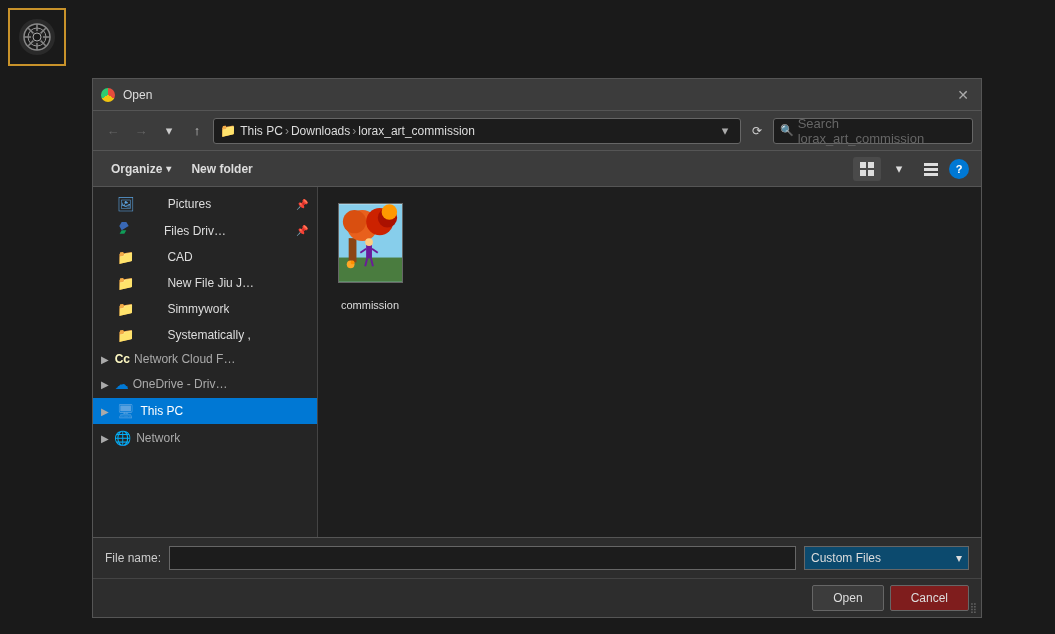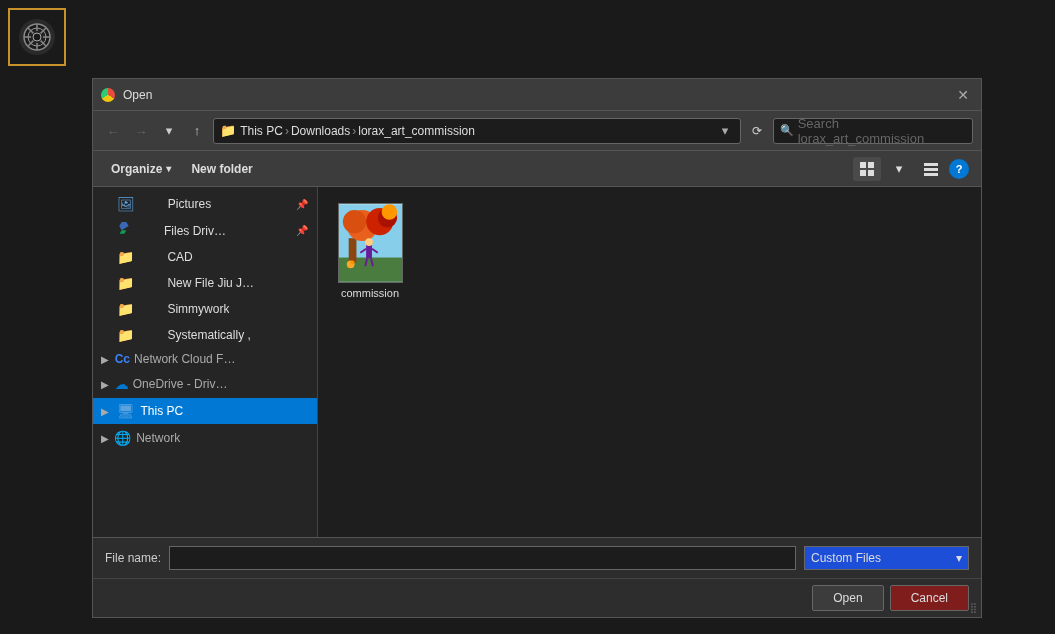--- a/index.html
+++ b/index.html
@@ -306,20 +306,21 @@
       align-content: flex-start;
     }
     .file-item {
       display: flex;
       flex-direction: column;
       align-items: center;
       width: 80px;
       cursor: pointer;
       padding: 4px;
       border-radius: 3px;
+      gap: 12px;
     }
     .file-thumbnail {
       width: 65px;
       height: 80px;
       background: #fff;
       border: 1px solid #666;
       overflow: hidden;
       display: flex;
       align-items: center;
       justify-content: center;
@@ -360,21 +361,21 @@
       background: #1c1c1c;
       border: 1px solid #666;
       color: #ddd;
       font-size: 12px;
       padding: 0 6px;
       outline: none;
     }
     .filetype-dropdown {
       width: 165px;
       height: 24px;
-      background: #1d4ed8;
+      background: #0c4a6e;
       border: 1px solid #666;
       color: #ddd;
       font-size: 12px;
       padding: 0 6px;
       display: flex;
       align-items: center;
       justify-content: space-between;
       cursor: pointer;
     }
 
@@ -540,21 +541,21 @@
       </div>
 
       <div class="sidebar-item">
         <span class="folder-icon-yellow">📁</span>
         <span class="item-label">Systematically ,</span>
       </div>
 
       <div class="sidebar-section">
         <div class="sidebar-header">
           <span class="expand-arrow">▶</span>
-          <span class="cc-icon" style="color:#3b82f6;font-size:12px;font-weight:bold;">Cc</span>
+          <span class="cc-icon" style="color:#fef9c3;font-size:12px;font-weight:bold;">Cc</span>
           <span>Network Cloud F…</span>
         </div>
       </div>
 
       <div class="sidebar-section">
         <div class="sidebar-header">
           <span class="expand-arrow">▶</span>
           <span class="onedrive-icon">☁</span>
           <span>OneDrive - Driv…</span>
         </div>

